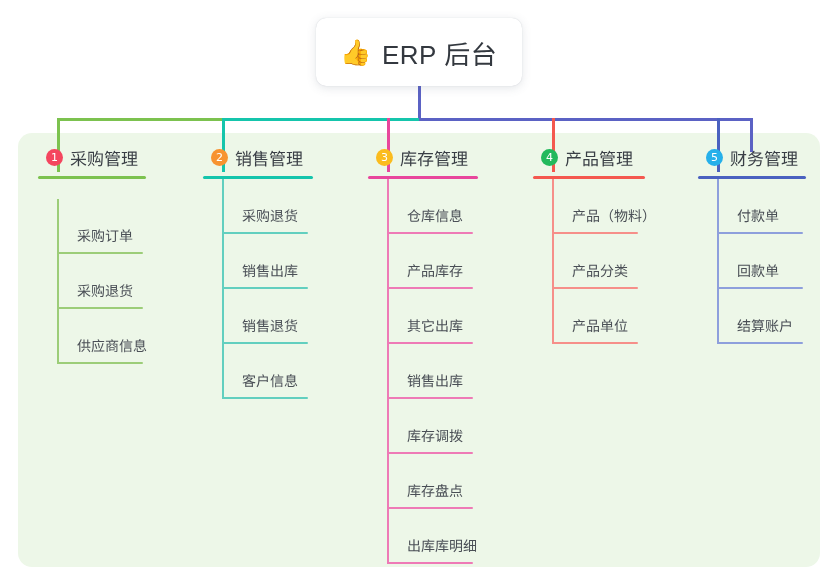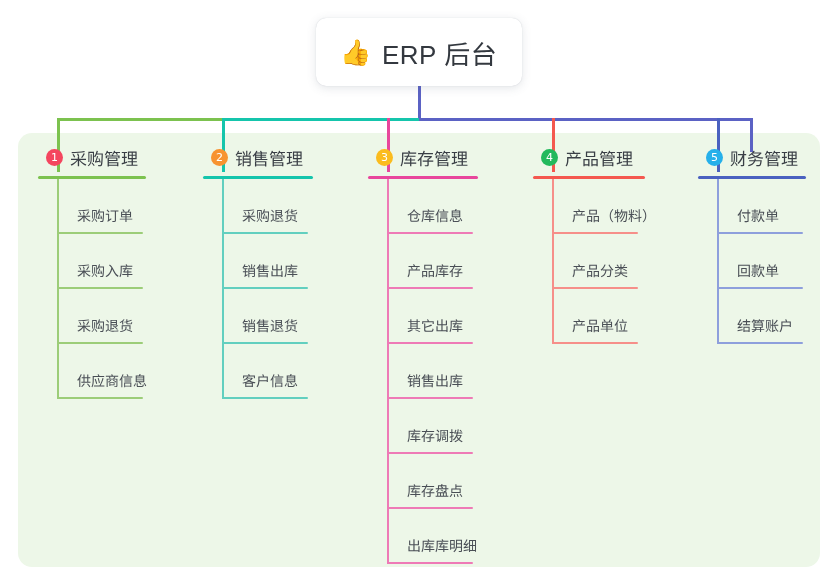--- a/index.html
+++ b/index.html
@@ -166,28 +166,24 @@
     <span class="root-title">ERP 后台</span>
   </div>
 
   <div id="columns-host">
       <div class="column" style="left: 38px;">
         <div class="col-head">
           <span class="badge" style="background: rgb(244, 70, 95);">1</span>
           <span class="col-title">采购管理</span>
         </div>
         <div class="col-rule" style="width: 108px; background: rgb(124, 194, 79);"></div>
-        <div class="leaves" style="margin-left: 19px;">
+        <div class="leaves" style="margin-left: 19px; margin-top: 20px;">
           <div class="spine" style="background: rgb(156, 205, 120);"></div>
           <div class="leaf">
             <span class="leaf-label">采购订单</span>
-            <div class="leaf-rule" style="width: 86px; background: rgb(156, 205, 120);"></div>
-          </div>
-          <div class="leaf">
-            <span class="leaf-label">采购入库</span>
             <div class="leaf-rule" style="width: 86px; background: rgb(156, 205, 120);"></div>
           </div>
           <div class="leaf">
             <span class="leaf-label">采购退货</span>
             <div class="leaf-rule" style="width: 86px; background: rgb(156, 205, 120);"></div>
           </div>
           <div class="leaf">
             <span class="leaf-label">供应商信息</span>
             <div class="leaf-rule" style="width: 86px; background: rgb(156, 205, 120);"></div>
           </div>

